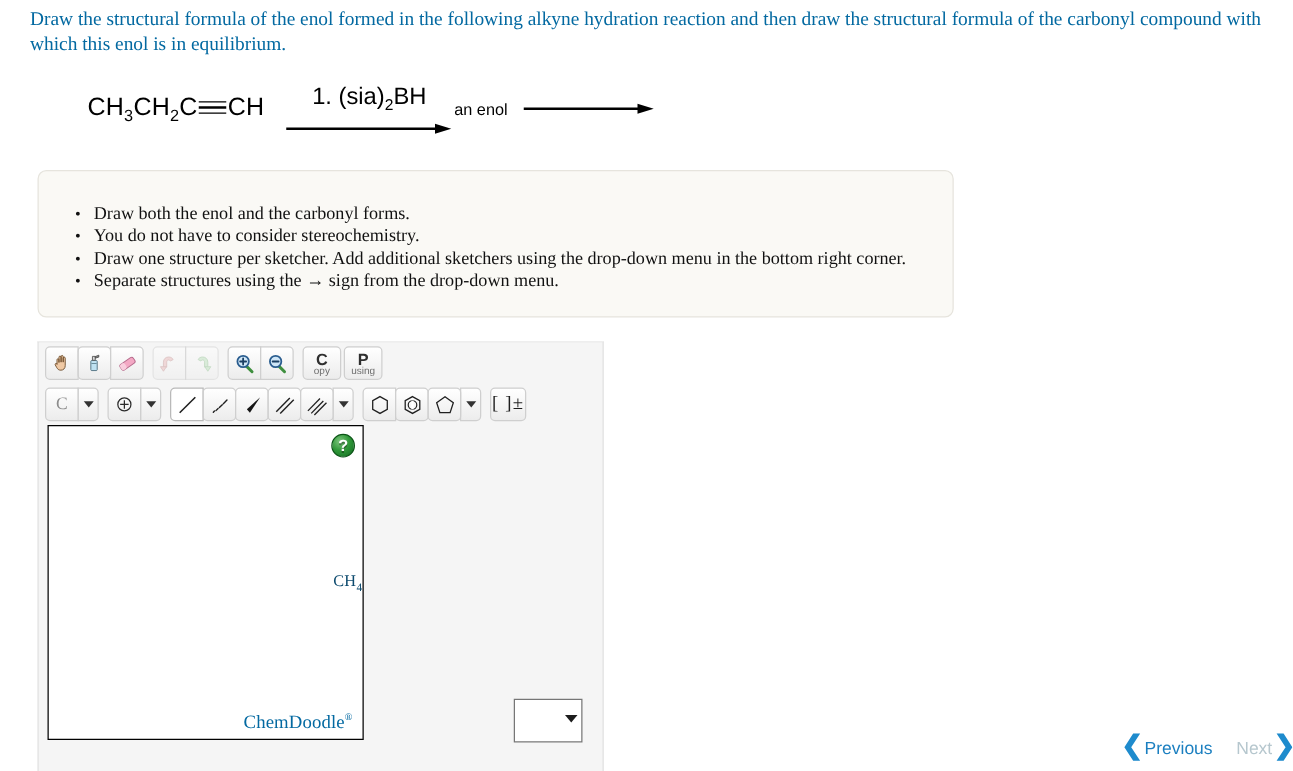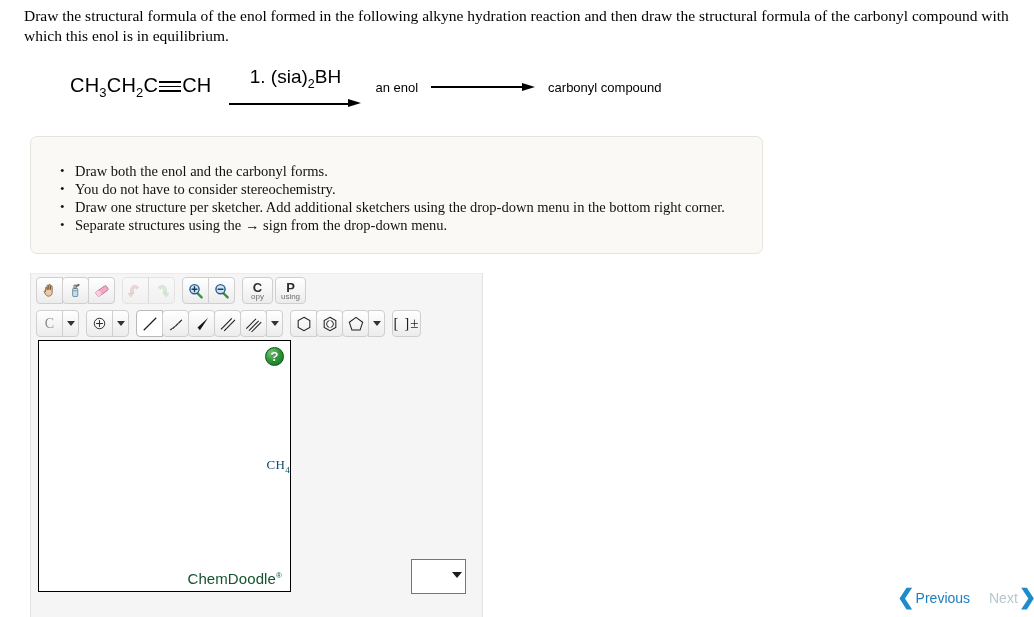--- a/index.html
+++ b/index.html
@@ -19,21 +19,21 @@
 
   
   #question-text {
     position: absolute;
     left: 24px;
     top: 6px;
     width: 1000px;
     font-family: "Liberation Serif", serif;
     font-size: 15.5px;
     line-height: 20px;
-    color: #000000;
+    color: #0369a1;
   }
 
   
   #reaction-scheme {
     position: absolute;
     left: 70px;
     top: 56px;
     height: 62px;
     display: flex;
     align-items: center;
@@ -60,21 +60,21 @@
     width: 22px;
     height: 1.6px;
     background: #000;
     display: block;
   }
   .triple-bond i:nth-child(1) { top: 0px; }
   .triple-bond i:nth-child(2) { top: 4.5px; }
   .triple-bond i:nth-child(3) { top: 9px; }
 
   .conditions-arrow {
-    margin: 0 14px 0 18px;
+    margin: 0 2px 0 18px;
     display: flex;
     flex-direction: column;
     align-items: center;
     position: relative;
     top: 1px;
   }
   .cond-line {
     font-size: 19px;
     white-space: nowrap;
     line-height: 23px;
@@ -303,23 +303,23 @@
     font-family: "Liberation Serif", serif;
     font-size: 13px;
     color: #0c4a6e;
     letter-spacing: .3px;
   }
   #canvas-formula sub { font-size: 9px; }
   #chemdoodle-watermark {
     position: absolute;
     right: 8px;
     bottom: 4px;
-    font-family: Liberation Sans, sans-serif;
+    font-family: Liberation Serif, serif;
     font-size: 15px;
-    color: #14532d;
+    color: #0369a1;
     letter-spacing: .1px;
   }
   #chemdoodle-watermark sup { font-size: 8px; }
 
   
   #sketcher-select {
     position: absolute;
     left: 411px;
     top: 559px;
     width: 55px;
@@ -377,21 +377,20 @@
 
   <span class="rxn-reactant"><span>CH</span><sub>3</sub><span>CH</span><sub>2</sub><span>C</span><span class="triple-bond"><i></i><i></i><i></i></span><span>CH</span></span>
 
   <span class="conditions-arrow">
     <span class="cond-line"><span>1. (sia)</span><sub>2</sub><span>BH</span></span>
     <span class="arrow-long"></span>
   </span>
 
   <span class="rxn-label">an enol</span>
   <span class="arrow-plain"></span>
-  <span class="rxn-label">carbonyl compound</span>
 </div>
 
 <div id="instructions-card">
   <ul id="instructions-list">
     <li>Draw both the enol and the carbonyl forms.</li>
     <li>You do not have to consider stereochemistry.</li>
     <li>Draw one structure per sketcher. Add additional sketchers using the drop-down menu in the bottom right corner.</li>
     <li>Separate structures using the → sign from the drop-down menu.</li>
   </ul>
 </div>

